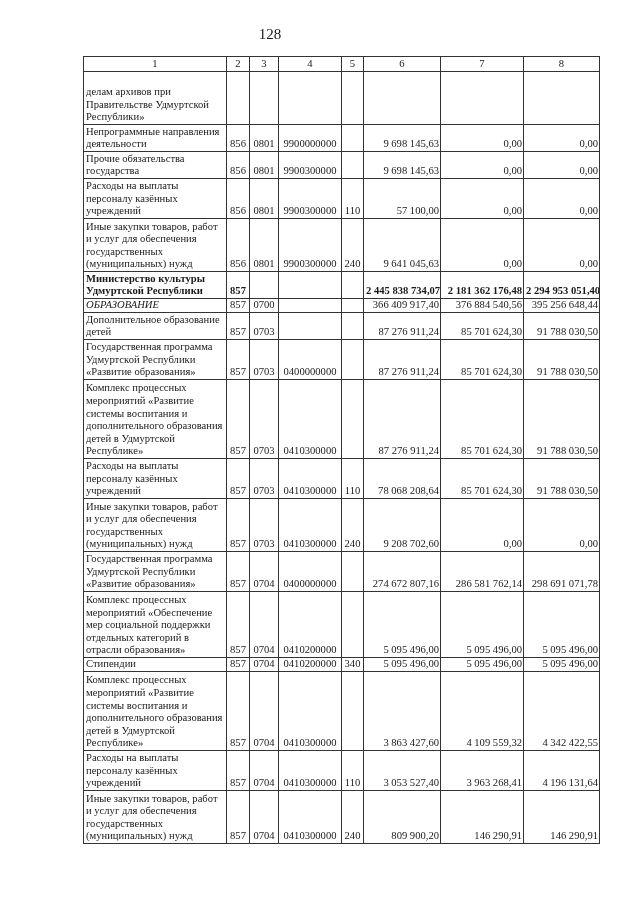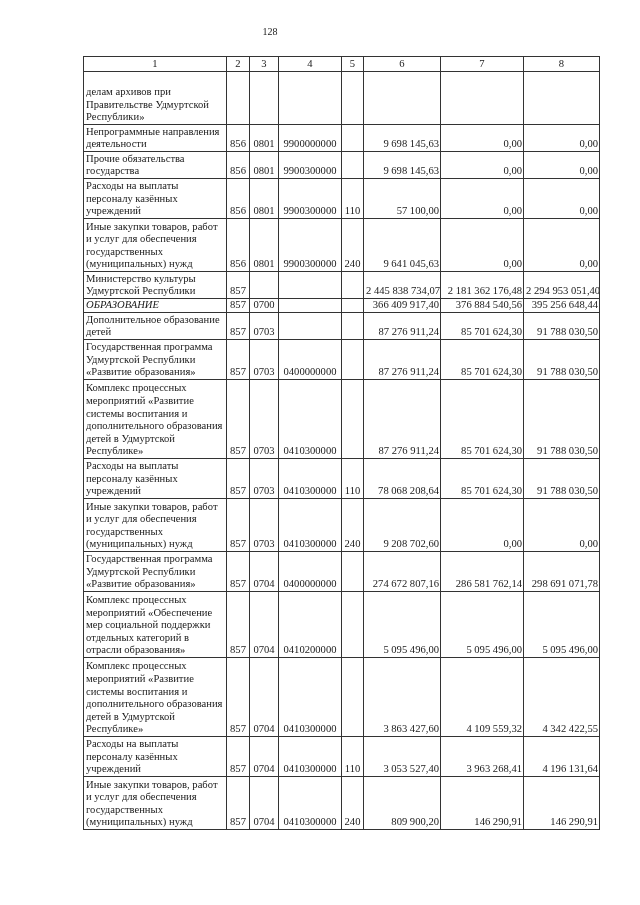--- a/index.html
+++ b/index.html
@@ -1,28 +1,28 @@
 <!DOCTYPE html>
 <html><head>
 <meta charset="utf-8">
 <style>
   html, body { margin:0; padding:0; background:#ffffff; }
   body { width:640px; height:905px; position:relative; overflow:hidden;
          font-family: "Liberation Serif", "DejaVu Serif", serif; color:#1a1a1a; }
   .page-number { position:absolute; top:26px; left:0; width:540px; text-align:center;
-                 font-size:10px; }
+                 font-size:15px; }
   table.budget { position:absolute; left:83px; top:56px; border-collapse:collapse;
                  table-layout:fixed; width:516px; font-size:10.6px; line-height:12.6px; }
   table.budget td { border:1px solid #333; padding:0 2px; vertical-align:bottom;
                     overflow:hidden; white-space:nowrap; }
   table.budget td.name { white-space:normal; text-align:left; padding-left:2px; }
   table.budget td.c { text-align:center; }
   table.budget td.num { text-align:right; padding-right:1px; }
   table.budget tr.head td { text-align:center; vertical-align:middle; height:14px; }
-  table.budget tr.bold td { font-weight:normal;margin-top:36px; }
+  table.budget tr.bold td { font-weight:bold;margin-top:36px; }
   col.c1 { width:143px; } col.c2 { width:23px; } col.c3 { width:29px; }
   col.c4 { width:63px; } col.c5 { width:22px; } col.c6 { width:77px; }
   col.c7 { width:83px; } col.c8 { width:76px; }
 </style>
 </head>
 <body>
 
 <div class="page-number">128</div>
 
 <table class="budget">
@@ -181,20 +181,30 @@
         <td class="name" style="height: 65px;">Комплекс процессных мероприятий «Обеспечение мер социальной поддержки отдельных категорий в отрасли образования»</td>
         <td class="c">857</td>
         <td class="c">0704</td>
         <td class="c">0410200000</td>
         <td class="c"></td>
         <td class="num">5 095 496,00</td>
         <td class="num">5 095 496,00</td>
         <td class="num">5 095 496,00</td>
       </tr>
       <tr>
+        <td class="name" style="height: 13px;">Стипендии</td>
+        <td class="c">857</td>
+        <td class="c">0704</td>
+        <td class="c">0410200000</td>
+        <td class="c">340</td>
+        <td class="num">5 095 496,00</td>
+        <td class="num">5 095 496,00</td>
+        <td class="num">5 095 496,00</td>
+      </tr>
+      <tr>
         <td class="name" style="height: 78px;">Комплекс процессных мероприятий «Развитие системы воспитания и дополнительного образования детей в Удмуртской Республике»</td>
         <td class="c">857</td>
         <td class="c">0704</td>
         <td class="c">0410300000</td>
         <td class="c"></td>
         <td class="num">3 863 427,60</td>
         <td class="num">4 109 559,32</td>
         <td class="num">4 342 422,55</td>
       </tr>
       <tr>

